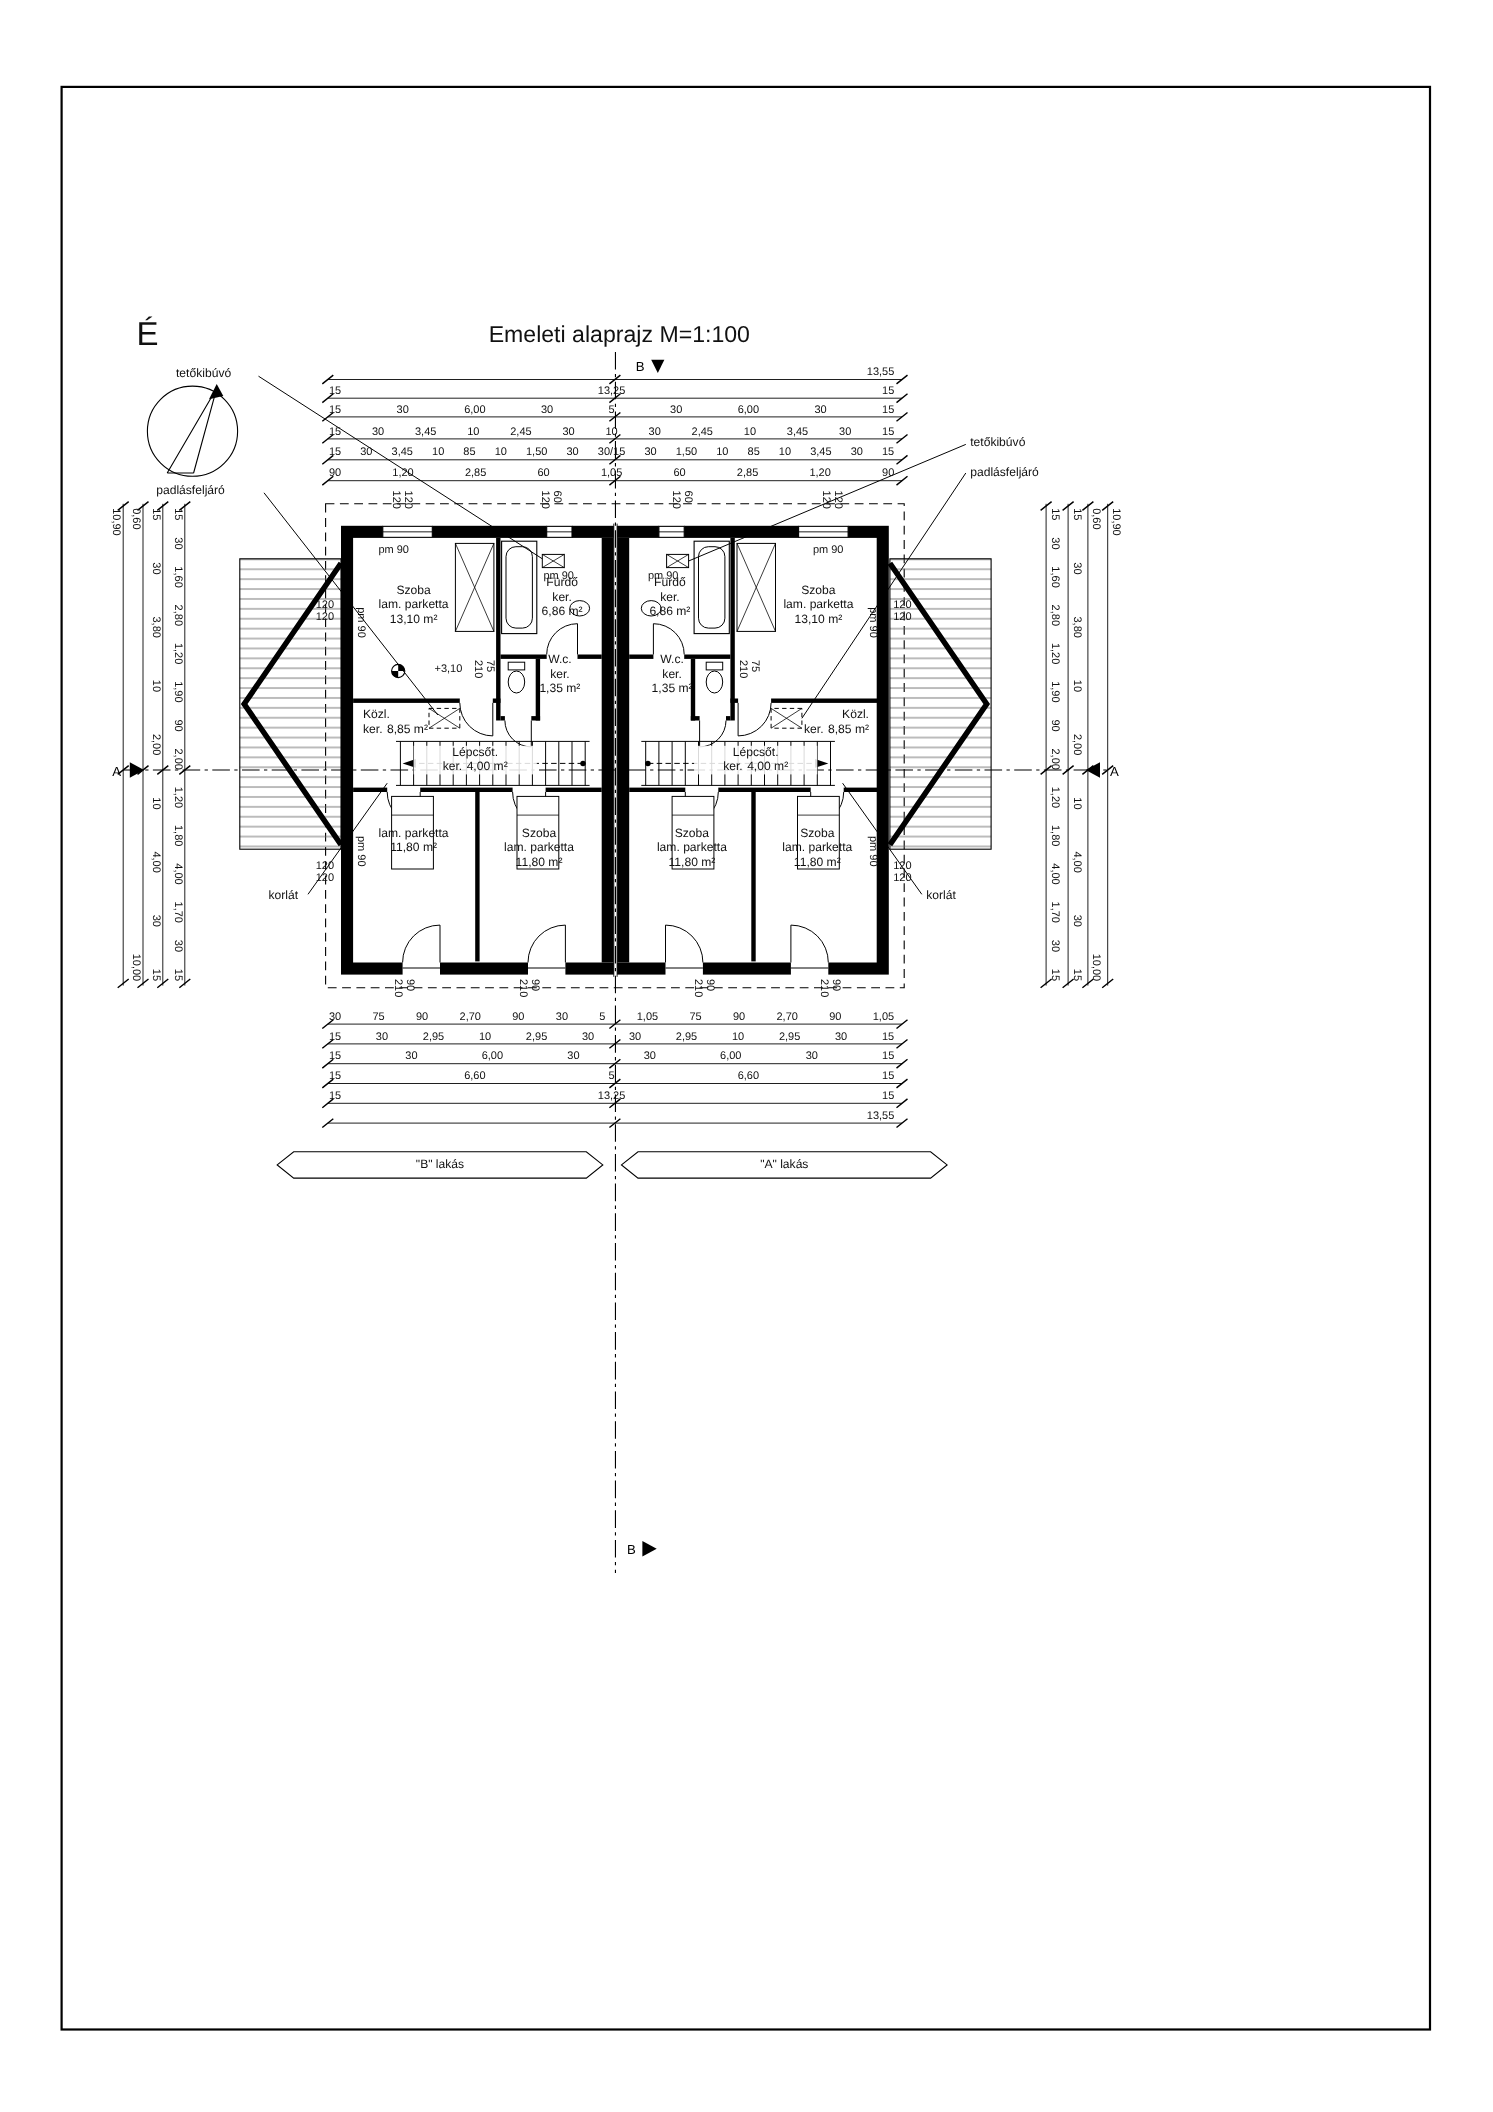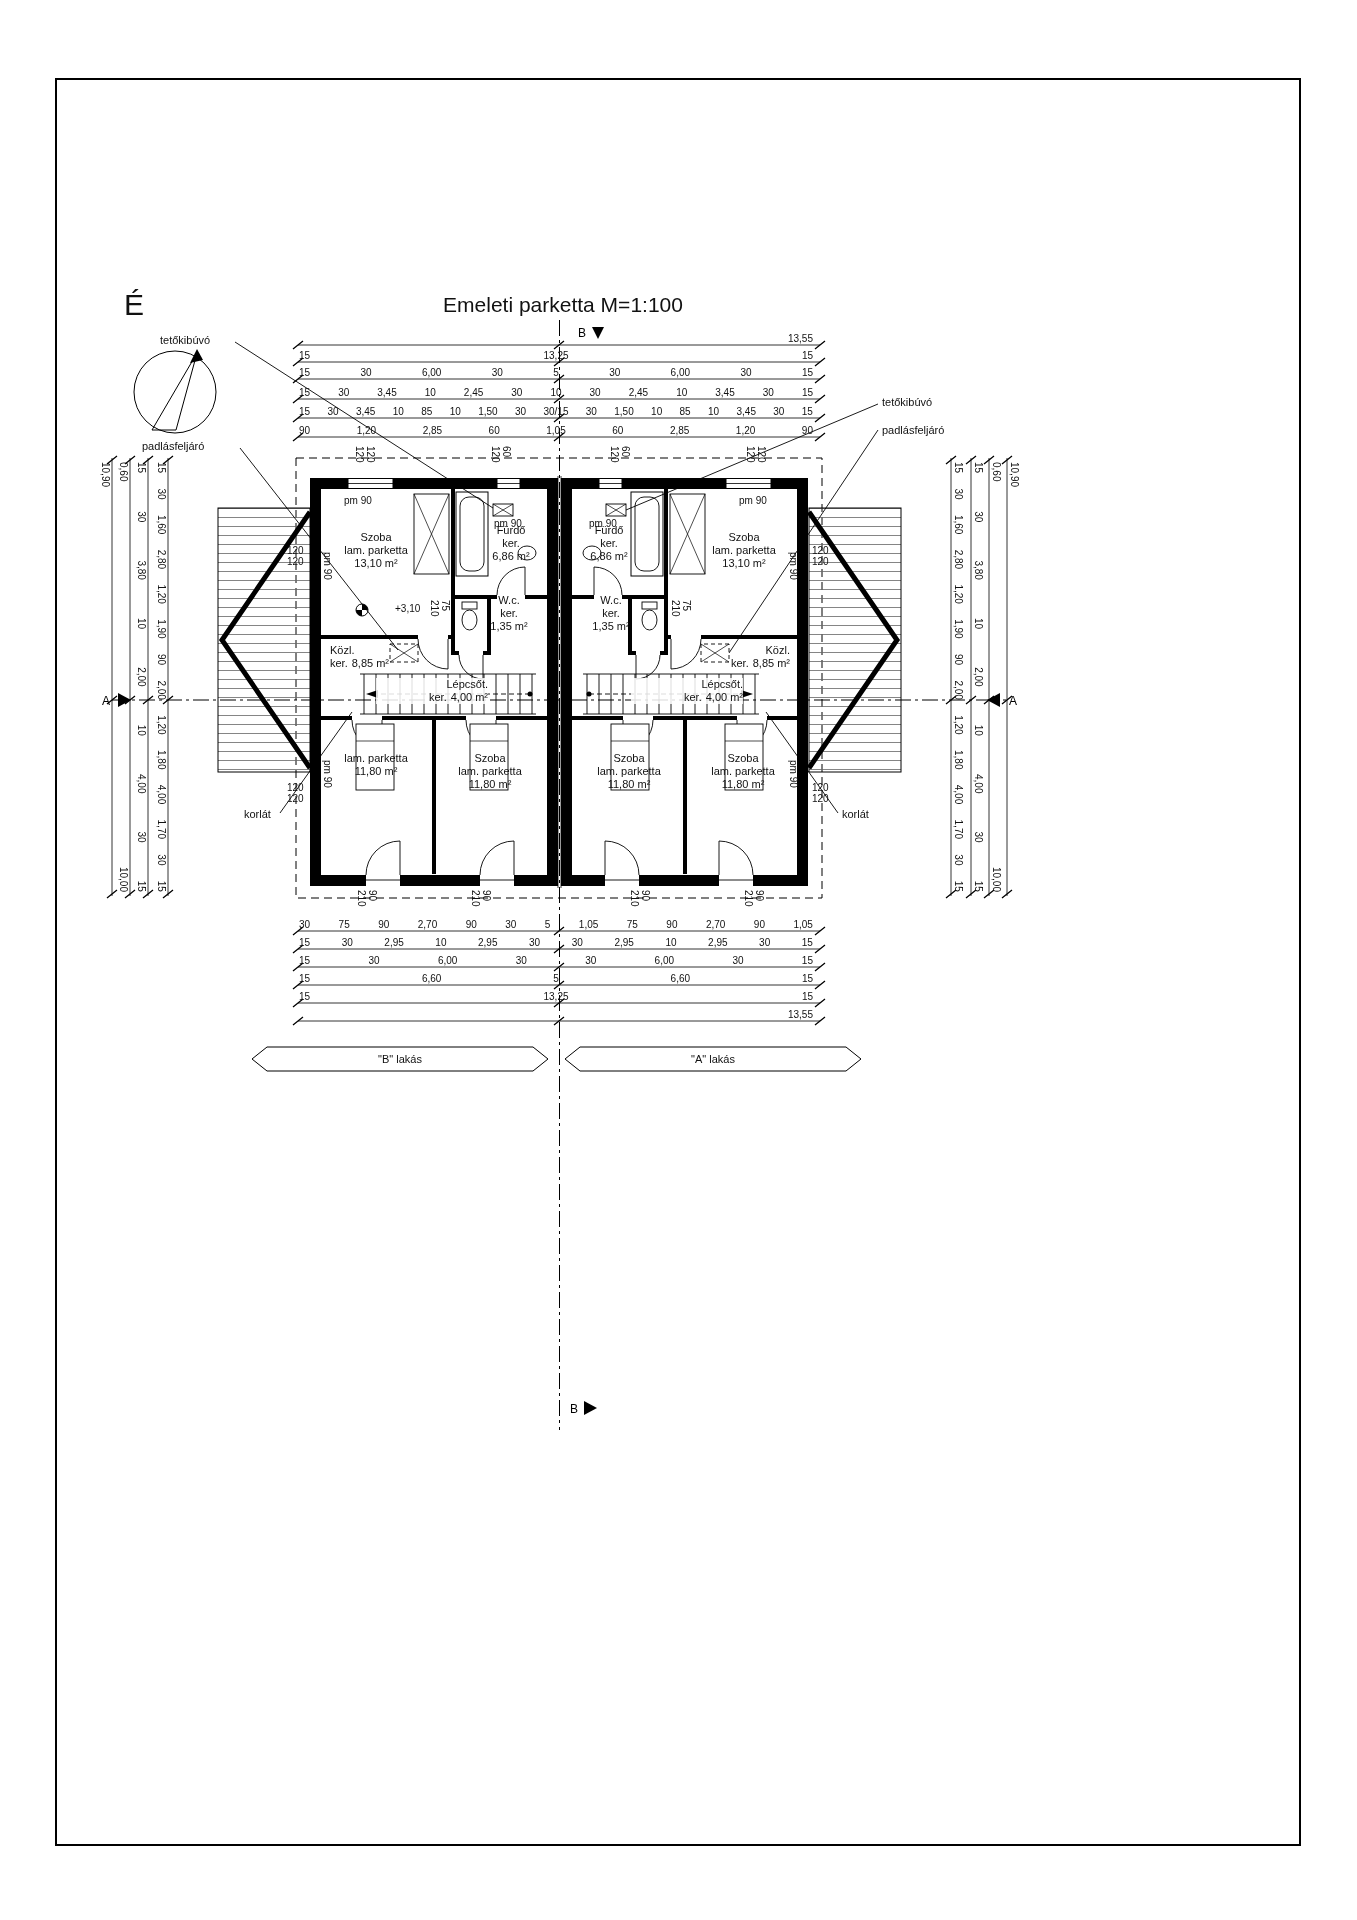--- a/index.html
+++ b/index.html
@@ -12,21 +12,21 @@
   .dimrow{position:absolute;left:299px;width:514px;height:15px;display:flex;
           justify-content:space-between;align-items:center;font-size:10px;}
   .dimrow.single{justify-content:flex-end;}
   .dimrow span{white-space:nowrap;}
   .vcol{position:absolute;width:430px;height:13px;display:flex;justify-content:space-between;
         align-items:center;font-size:10px;transform-origin:0 0;transform:rotate(90deg);}
   .vcol span{white-space:nowrap;}
   .room{position:absolute;text-align:center;font-size:11px;line-height:13px;}
   .room span{display:block;}
   .room .inl{display:inline;margin-right:4px;}
-  .room.halo{background:rgba(255,255,255,.85);text-align:right;}
+  .room.halo{background:rgba(255,255,255,.85);}
   .tag{position:absolute;font-size:10px;line-height:11px;white-space:nowrap;}
   .tag.rot{transform-origin:0 0;transform:rotate(90deg);}
   .tag span{display:block;}
   .callout{position:absolute;font-size:11px;white-space:nowrap;}
   .banner-text{position:absolute;width:296px;height:24px;line-height:24px;
                text-align:center;font-size:11px;}
 </style>
 </head>
 <body>
 
@@ -153,21 +153,21 @@
   </g>
 
   <path stroke="#000" stroke-width="0.8" d="M298,345 H820 M298,362 H820 M298,379 H820 M298,399 H820 M298,418 H820 M298,437 H820 M298,931 H820 M298,949 H820 M298,967 H820 M298,985 H820 M298,1003 H820 M298,1021 H820"></path>
   <path stroke="#000" stroke-width="0.8" d="M112,458 V896 M130,458 V896 M148,458 V896 M168,458 V896 M1007,458 V896 M989,458 V896 M971,458 V896 M951,458 V896"></path>
   <path stroke="#000" stroke-width="1.3" d="M293,349 L303,341 M554,349 L564,341 M815,349 L825,341 M293,366 L303,358 M554,366 L564,358 M815,366 L825,358 M293,383 L303,375 M554,383 L564,375 M815,383 L825,375 M293,403 L303,395 M554,403 L564,395 M815,403 L825,395 M293,422 L303,414 M554,422 L564,414 M815,422 L825,414 M293,441 L303,433 M554,441 L564,433 M815,441 L825,433 M293,935 L303,927 M554,935 L564,927 M815,935 L825,927 M293,953 L303,945 M554,953 L564,945 M815,953 L825,945 M293,971 L303,963 M554,971 L564,963 M815,971 L825,963 M293,989 L303,981 M554,989 L564,981 M815,989 L825,981 M293,1007 L303,999 M554,1007 L564,999 M815,1007 L825,999 M293,1025 L303,1017 M554,1025 L564,1017 M815,1025 L825,1017 M107,464 L117,456 M107,704 L117,696 M107,898 L117,890 M125,464 L135,456 M125,704 L135,696 M125,898 L135,890 M143,464 L153,456 M143,704 L153,696 M143,898 L153,890 M163,464 L173,456 M163,704 L173,696 M163,898 L173,890 M946,464 L956,456 M946,704 L956,696 M946,898 L956,890 M966,464 L976,456 M966,704 L976,696 M966,898 L976,890 M984,464 L994,456 M984,704 L994,696 M984,898 L994,890 M1002,464 L1012,456 M1002,704 L1012,696 M1002,898 L1012,890"></path>
 
   <polygon points="252,1059 267,1047 533,1047 548,1059 533,1071 267,1071" fill="#fff" stroke="#000" stroke-width="1"></polygon>
   <polygon points="565,1059 580,1047 846,1047 861,1059 846,1071 580,1071" fill="#fff" stroke="#000" stroke-width="1"></polygon>
 </svg>
 
-<div class="title">Emeleti parketta  M=1:100</div>
+<div class="title">Emeleti alaprajz  M=1:100</div>
 <div class="north">É</div>
 
 <div class="dimrow single" style="top:331px">
     <span>13,55</span>
   </div>
 <div class="dimrow" style="top:348px">
     <span>15</span>
     <span>13,25</span>
     <span>15</span>
   </div>

